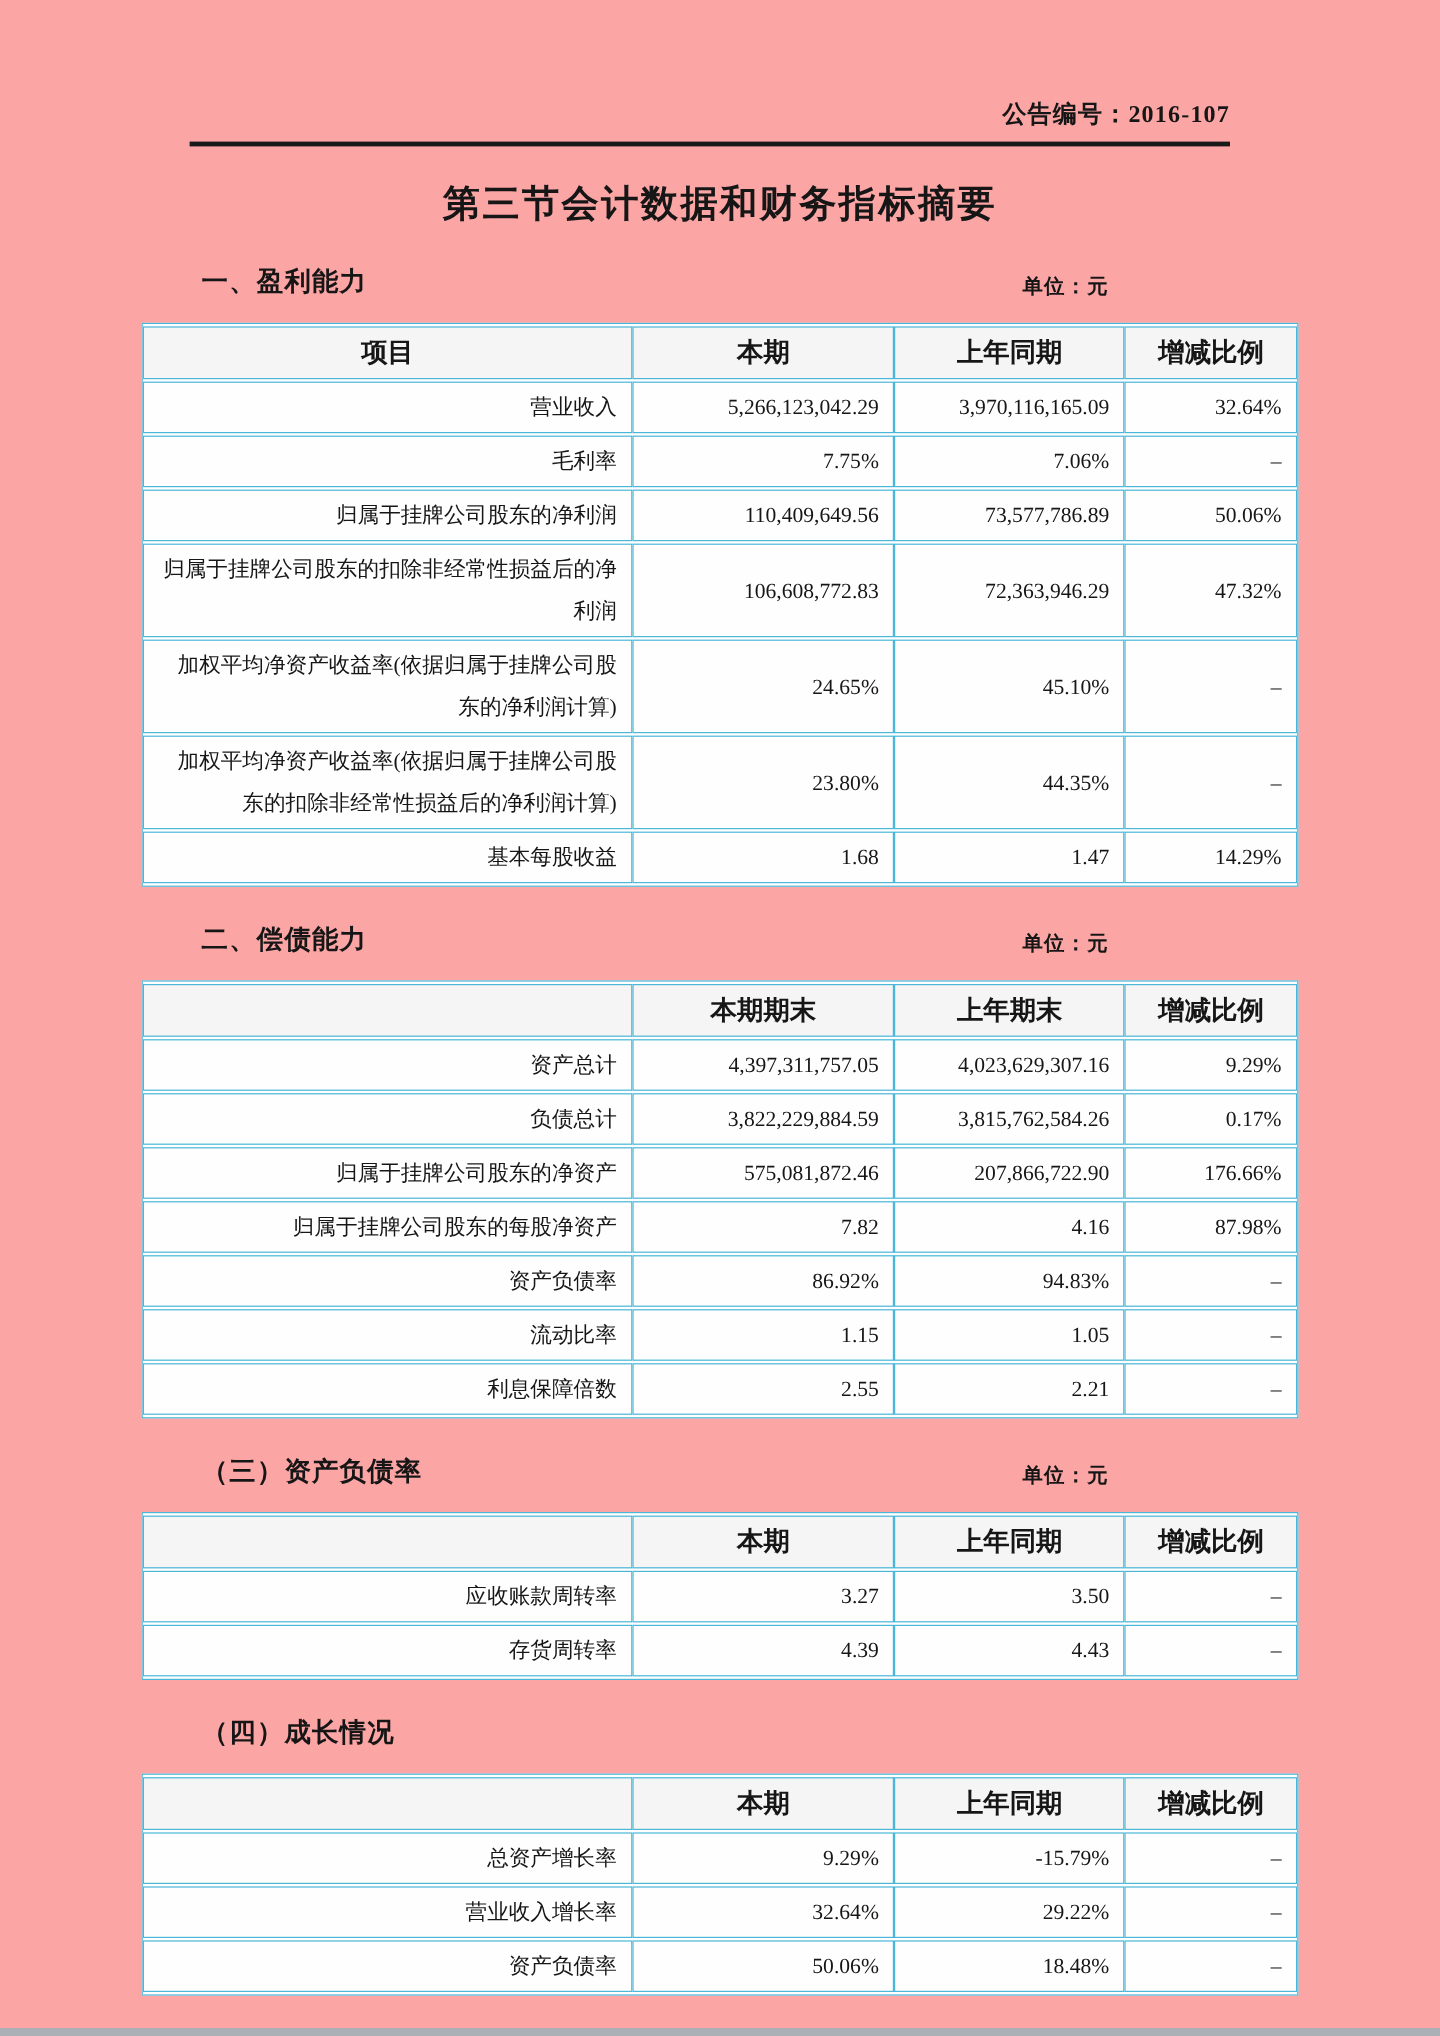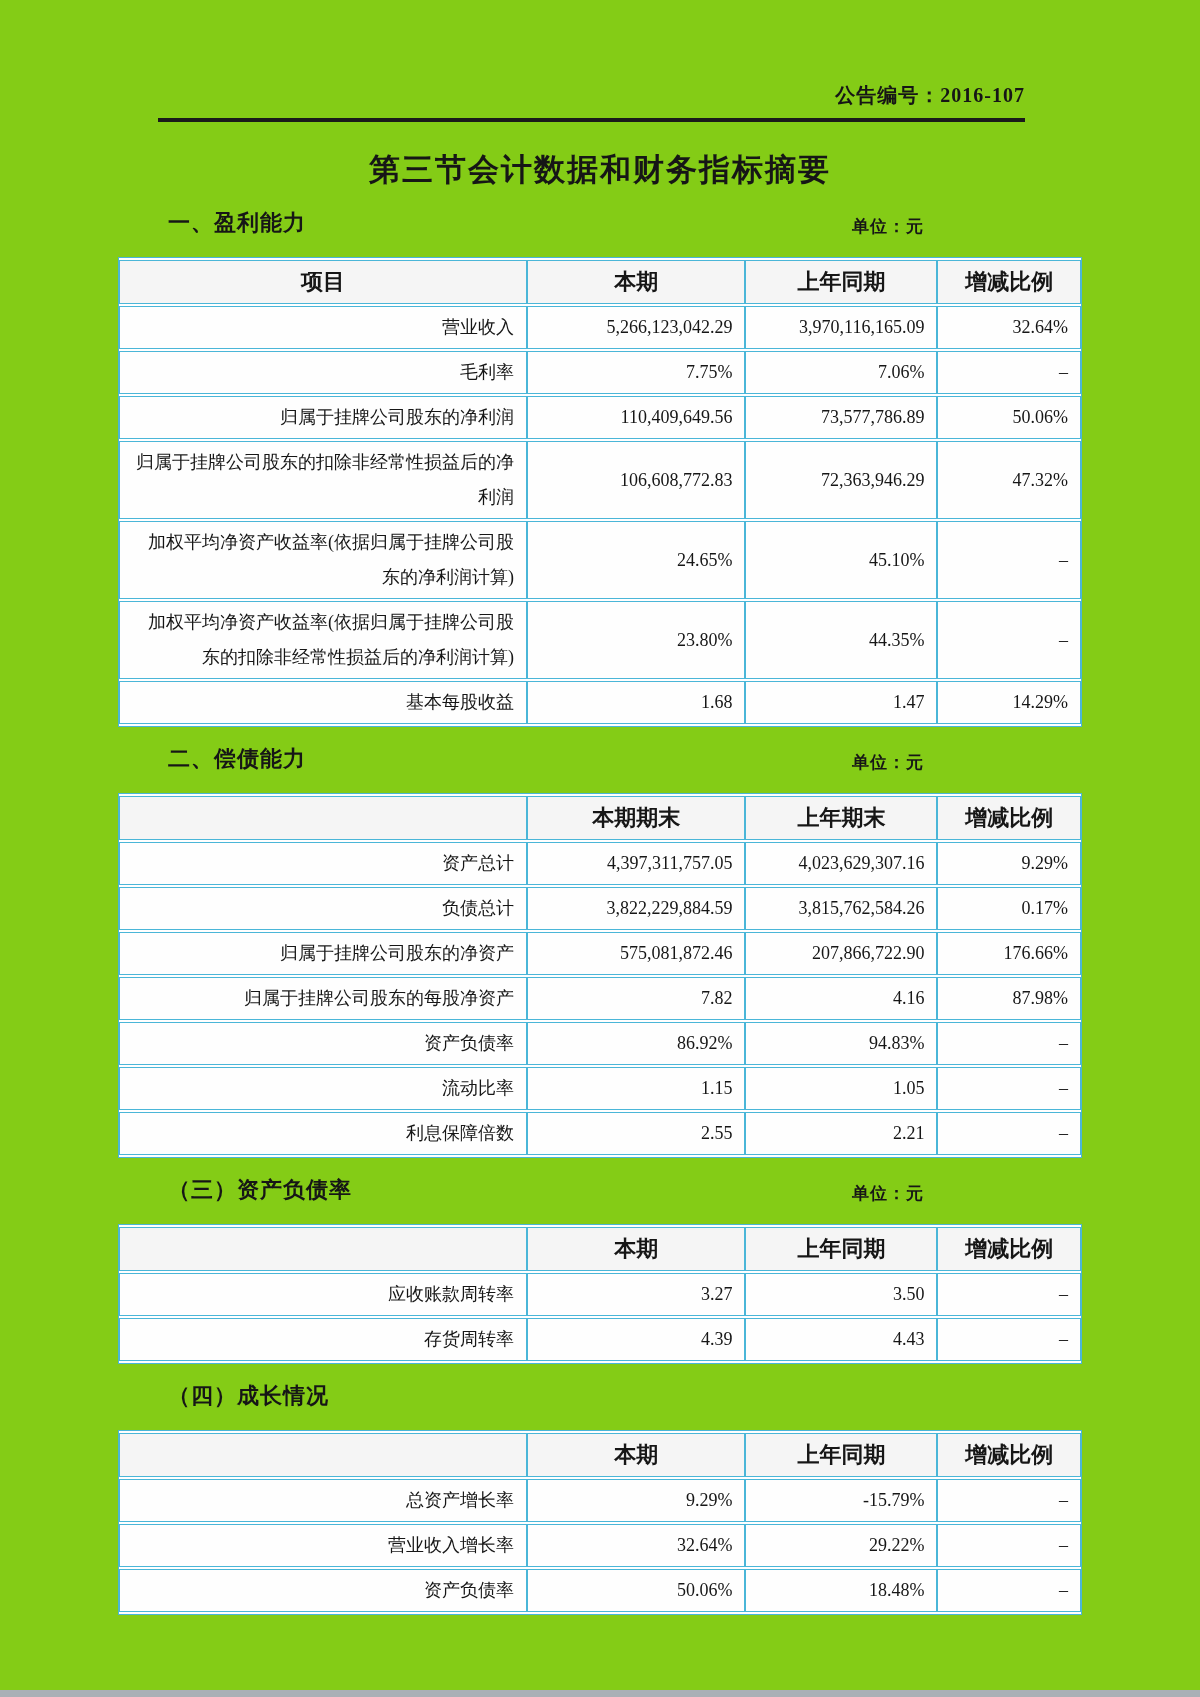--- a/index.html
+++ b/index.html
@@ -1,36 +1,36 @@
 <!DOCTYPE html>
 <html><head>
 <meta charset="utf-8">
 <style>
   html,body { margin:0; padding:0; background:#e8e8e8; }
   .page {
-    width:1200px; height:1697px; background:#84cc16; position:relative;
+    width:1200px; height:1697px; background:#fca5a5; position:relative;
     font-family:"Liberation Serif","DejaVu Serif",serif; color:#161616;
     margin:0 auto; overflow:hidden; box-sizing:border-box;
   }
   .content { padding:82px 118px 0 118px; }
 
   .doc-header {
     margin:0 57px 0 40px; text-align:right;
     font-size:20px; font-weight:bold; letter-spacing:1px;
     border-bottom:4px solid #1a1a1a; padding-bottom:9px;
   }
   .doc-title {
     text-align:center; margin-top:27px;
     font-family:"Liberation Sans","DejaVu Sans",sans-serif;
     font-size:31px; font-weight:bold; letter-spacing:2px;
   }
 
   .section-row {
     display:flex; justify-content:space-between; align-items:flex-end;
-    margin-top:17px; margin-bottom:19px;
+    margin-top:29px; margin-bottom:19px;
   }
   .section-heading {
     font-family:"Liberation Sans","DejaVu Sans",sans-serif;
     font-size:22px; font-weight:bold; letter-spacing:1px; margin-left:50px;
   }
   .unit-label { font-size:17px; font-weight:bold; margin-right:158px; letter-spacing:1px; }
 
   table.fin {
     width:100%; table-layout:fixed; background:#ffffff;
     border-collapse:separate; border-spacing:0 2px;

